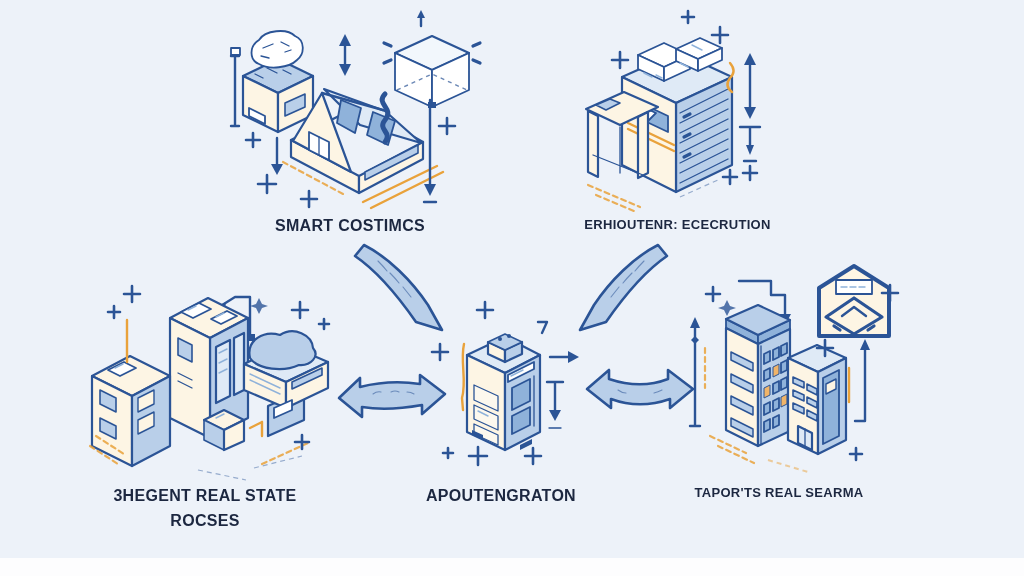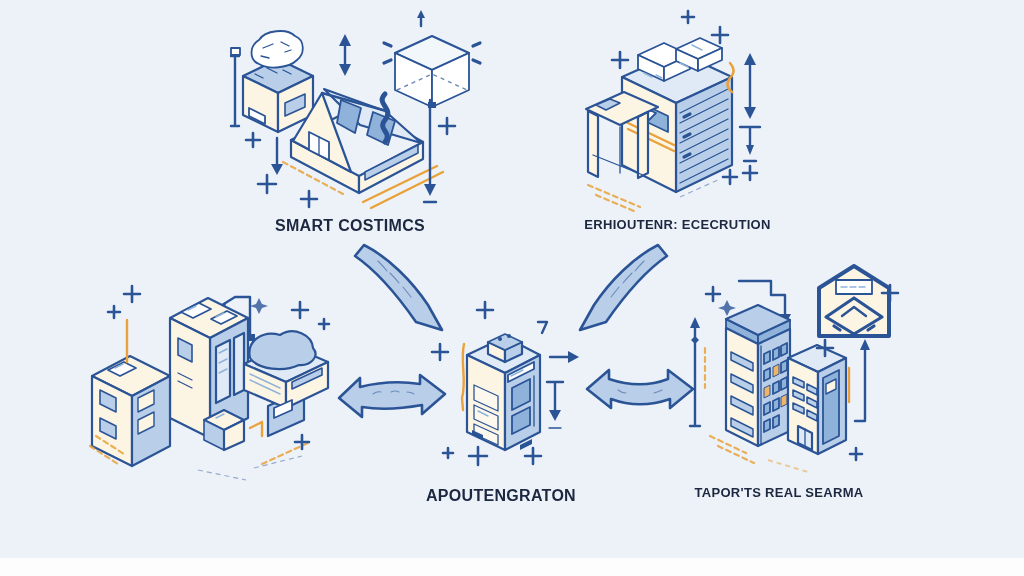--- a/index.html
+++ b/index.html
@@ -338,18 +338,20 @@
     <path class="plus" d="M38,38 H52 M45,31 V45"></path>
     <path class="plus" d="M149,92 H165 M157,84 V100"></path>
     <path class="plus" d="M214,37 H230 M222,29 V45"></path>
     <path class="plus" d="M182,198 H194 M188,192 V204"></path>
     <path class="navyfill" style="opacity:.8" d="M59,44 L62,50 L68,52 L62,54 L59,60 L56,54 L50,52 L56,50 Z"></path>
   </svg>
 
   <div class="node-label" style="left:230px;top:214px;width:240px">SMART COSTIMCS</div>
   <div class="node-label small" style="left:535px;top:215px;width:285px">ERHIOUTENR: ECECRUTION</div>
   <div class="node-label" style="left:75px;top:484px;width:260px">
+    <div>3HEGENT REAL STATE</div>
+    <div>ROCSES</div>
   </div>
   <div class="node-label" style="left:380px;top:484px;width:242px">APOUTENGRATON</div>
   <div class="node-label small" style="left:648px;top:483px;width:262px">TAPOR'TS REAL SEARMA</div>
 
   <div class="bottom-bar"></div>
 </div>
 
 </body></html>

